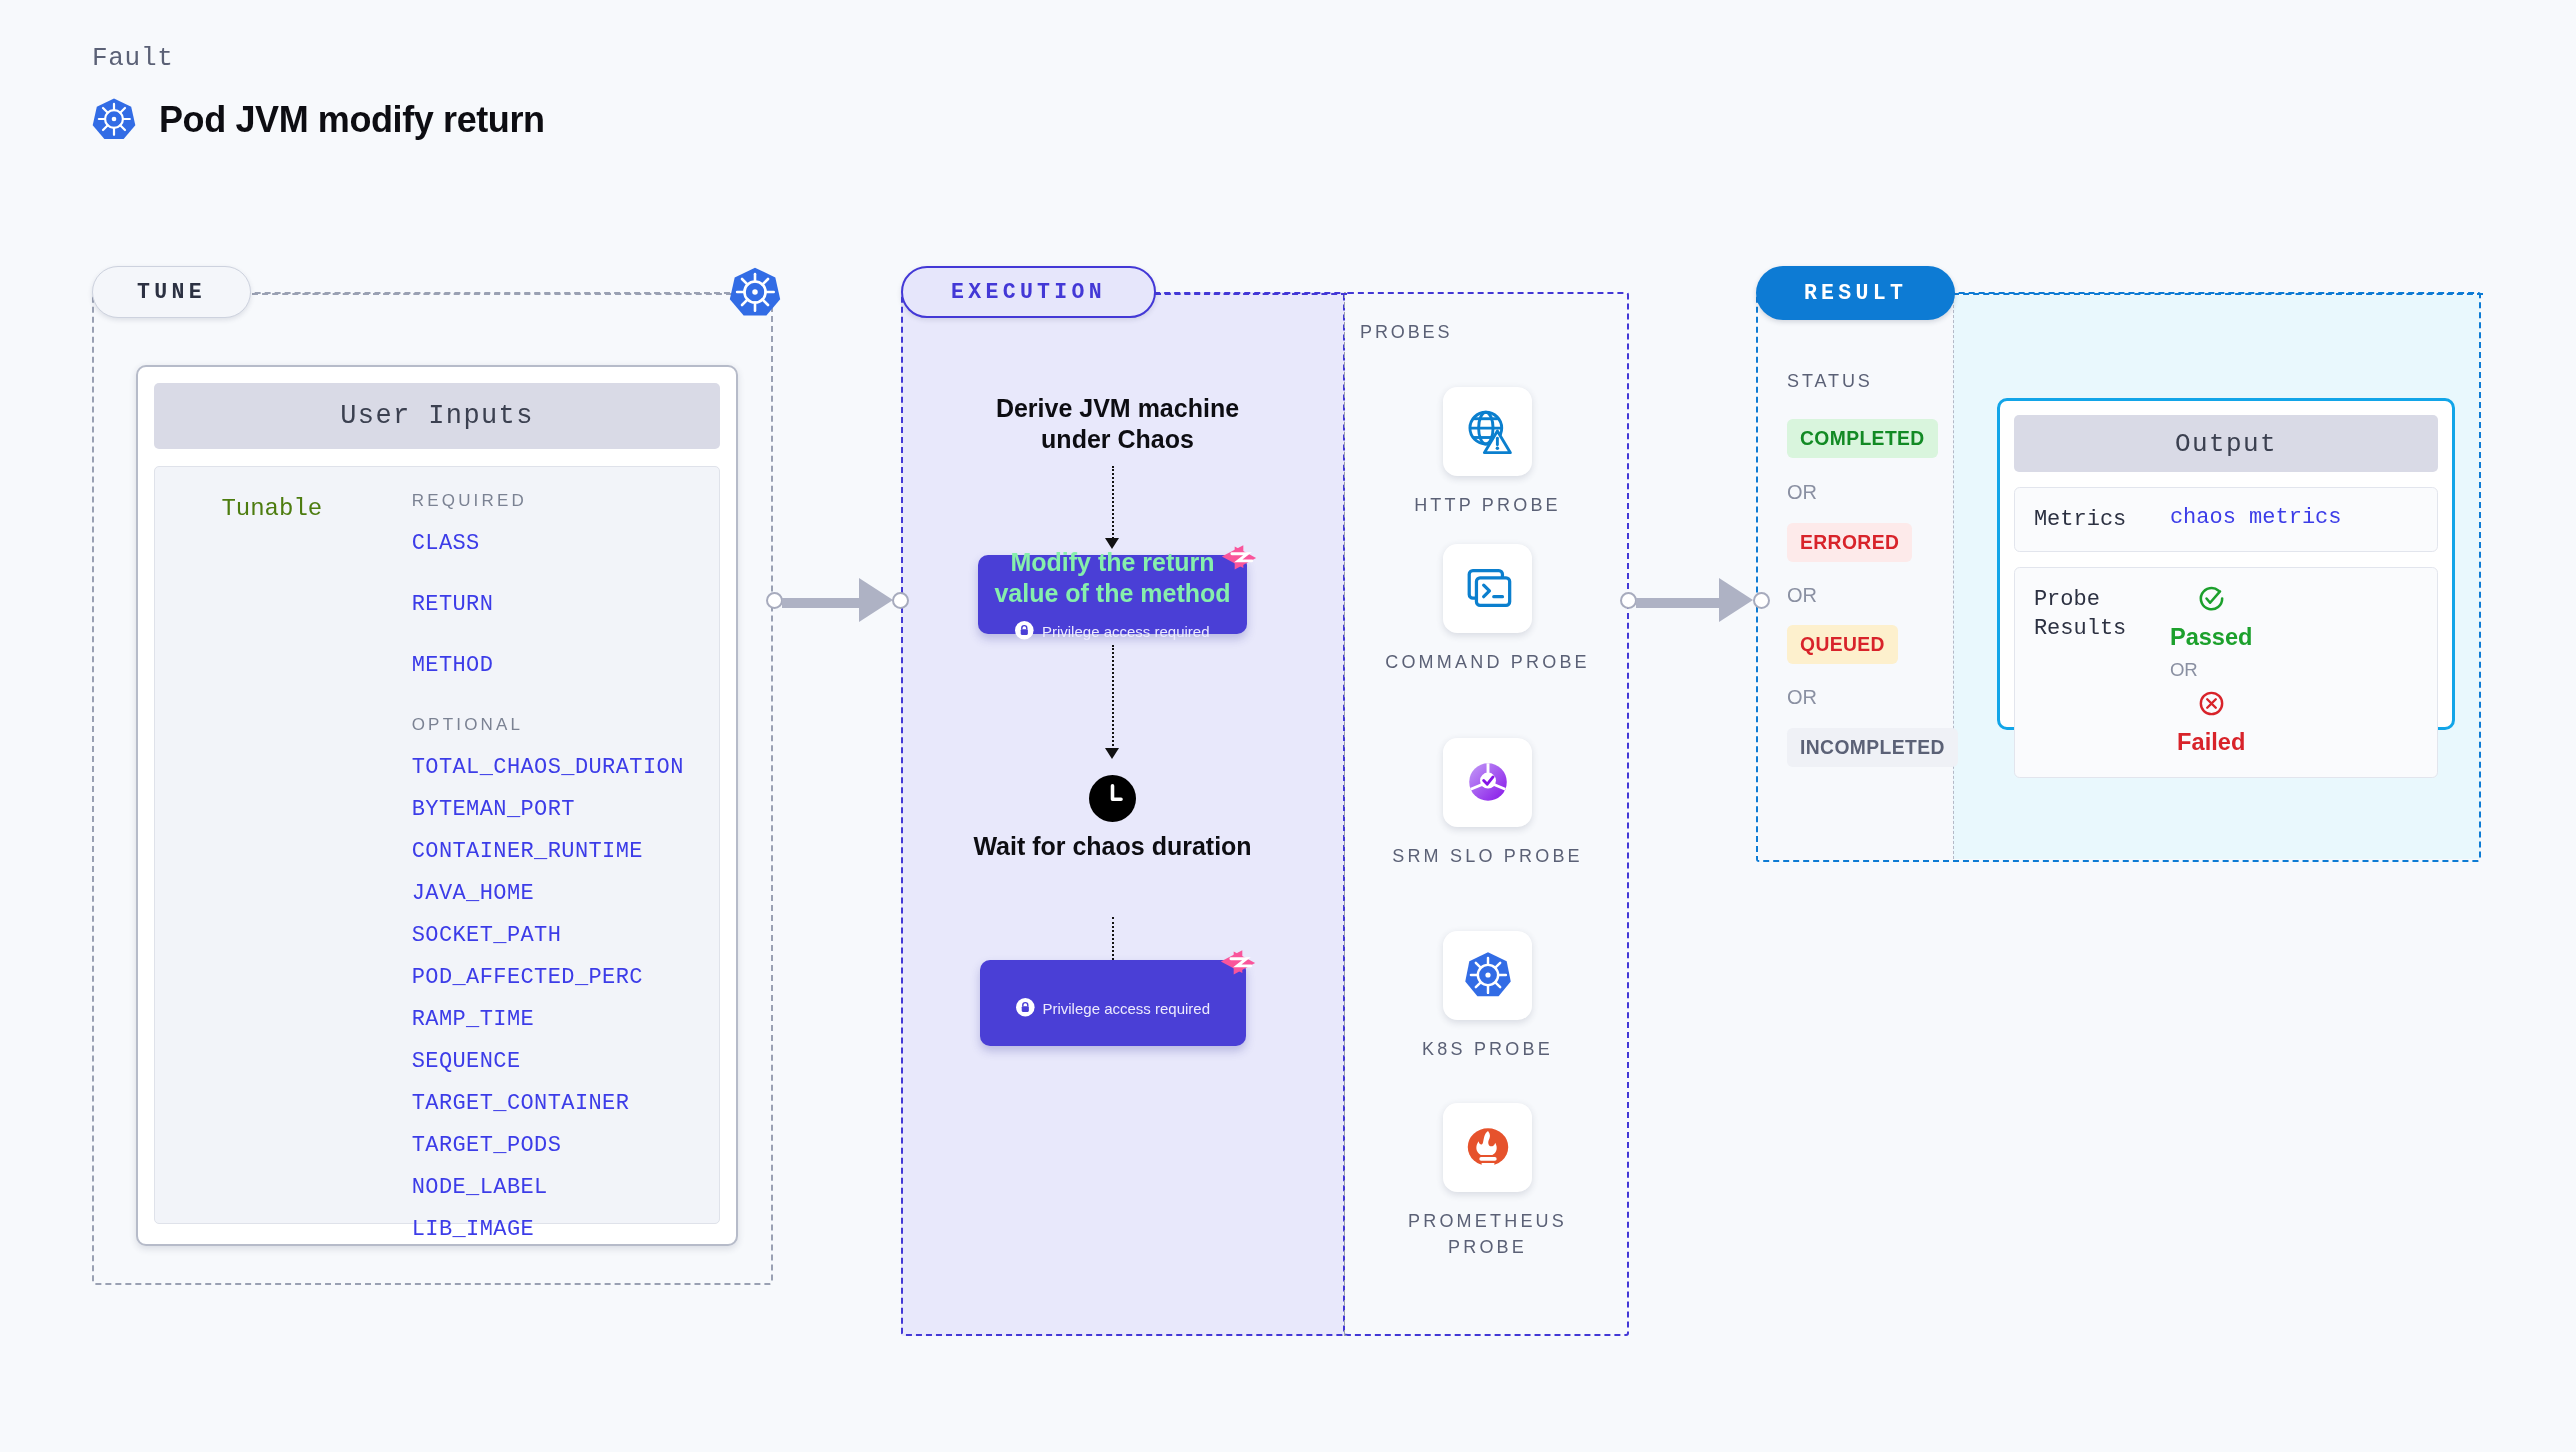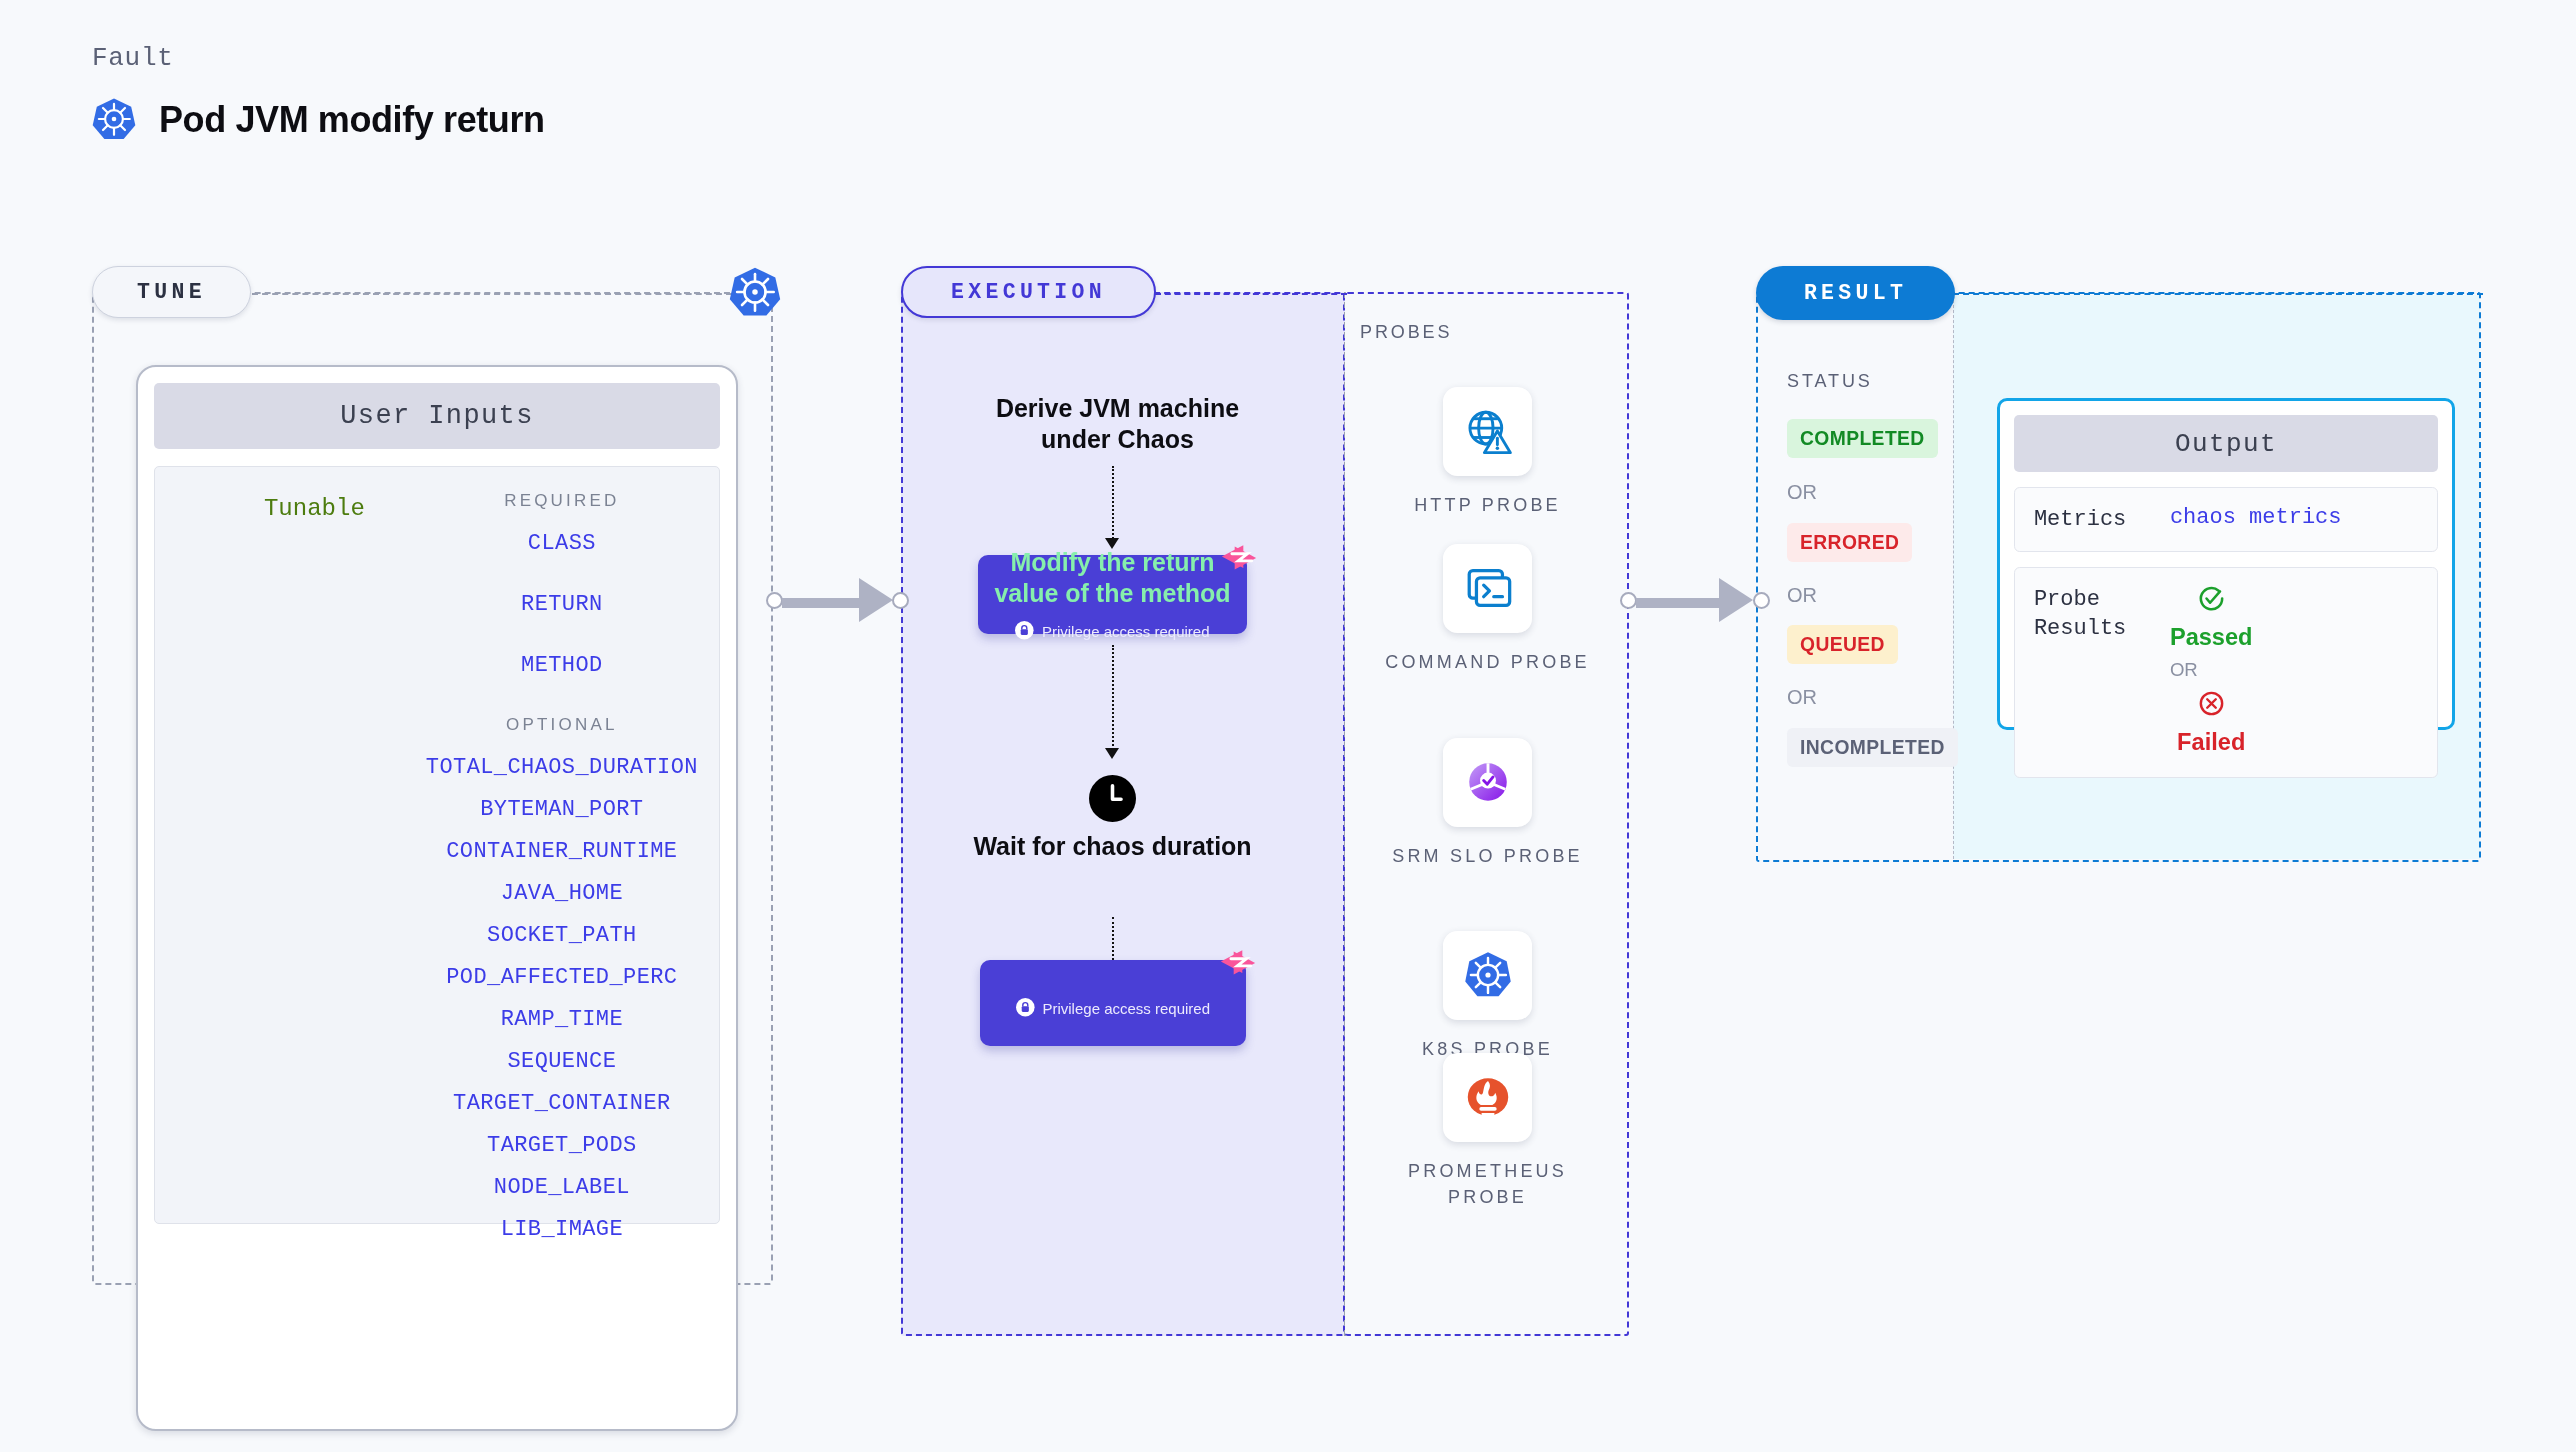--- a/index.html
+++ b/index.html
@@ -89,25 +89,24 @@
     position: absolute; left: 1155px; top: 293px; width: 192px; height: 0;
     border-top: 2.1px dashed #4338d6; z-index: 10;
   }
   #result-dash-line {
     position: absolute; left: 1953px; top: 293px; width: 530px; height: 0;
     border-top: 2.9px dashed #0d7bd4; z-index: 10;
   }
 
   
   #user-inputs-card {
-    position: absolute; left: 136px; top: 365px; width: 602px; height: 1066px;
-    background: #ffffff; border: 2.1px solid #b6bbc9; border-radius: 20px;
+    position: absolute; left: 136px; top: 365px; width: 602px; height: 881px;
+    background: #ffffff; border: 2.1px solid #b6bbc9; border-radius: 10px;
     box-shadow: 0 2.9px 7.2px rgba(40,50,80,.14);
     padding: 15.8px;
-    text-align: center;
   }
   #user-inputs-header {
     height: 66px; background: #d9dae6; border-radius: 5px;
     display: flex; align-items: center; justify-content: center;
     font-family: "Liberation Mono", monospace;
     font-size: 27px; color: #3b4050; letter-spacing: 1.4px;
   }
   #tunable-body {
     margin-top: 17px; height: 758px;
     background: #f2f4f9; border: 1.4px solid #dfe2ea; border-radius: 5px;
@@ -470,21 +469,21 @@
             <line x1="41" y1="41" x2="47" y2="47"></line>
           <line x1="47" y1="17" x2="41" y2="23"></line>
             <line x1="23" y1="41" x2="17" y2="47"></line>
         </g>
       </svg>
     </span>
   </div>
   <div class="probe-label">K8S PROBE</div>
 </div>
 
-<div class="probe-item" style="left:1380px; top:1053px;">
+<div class="probe-item" style="left:1380px; top:1103px;">
   <div class="probe-tile">
     <span>
       <svg width="52" height="52" viewBox="0 0 72 72">
         <ellipse cx="36" cy="36" rx="28" ry="26" fill="#e6522c"></ellipse>
         <path d="M36 14 c7 9 -2 12 1 19 c2 4 8 2 9 -3 c4 7 2 14 -4 17 H26 c-7 -4 -8 -12 -3 -19 c1 5 5 6 6 2 c2 -7 1 -11 7 -16 Z" fill="#ffffff"></path>
         <rect x="24" y="50" width="24" height="5" rx="2.5" fill="#ffffff"></rect>
         <path d="M27 58 h18 a9 9 0 0 1 -18 0 Z" fill="#ffffff"></path>
       </svg>
     </span>
   </div>

